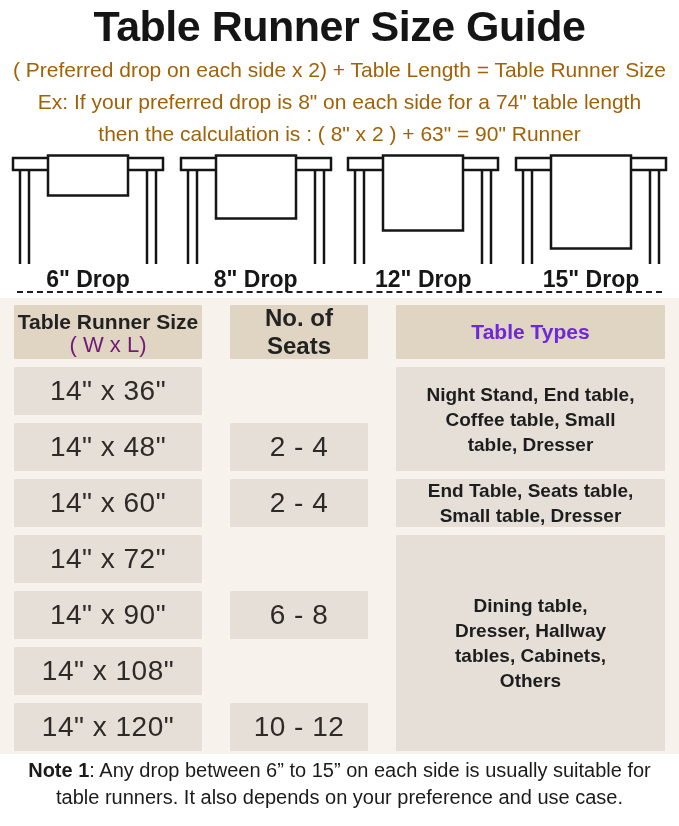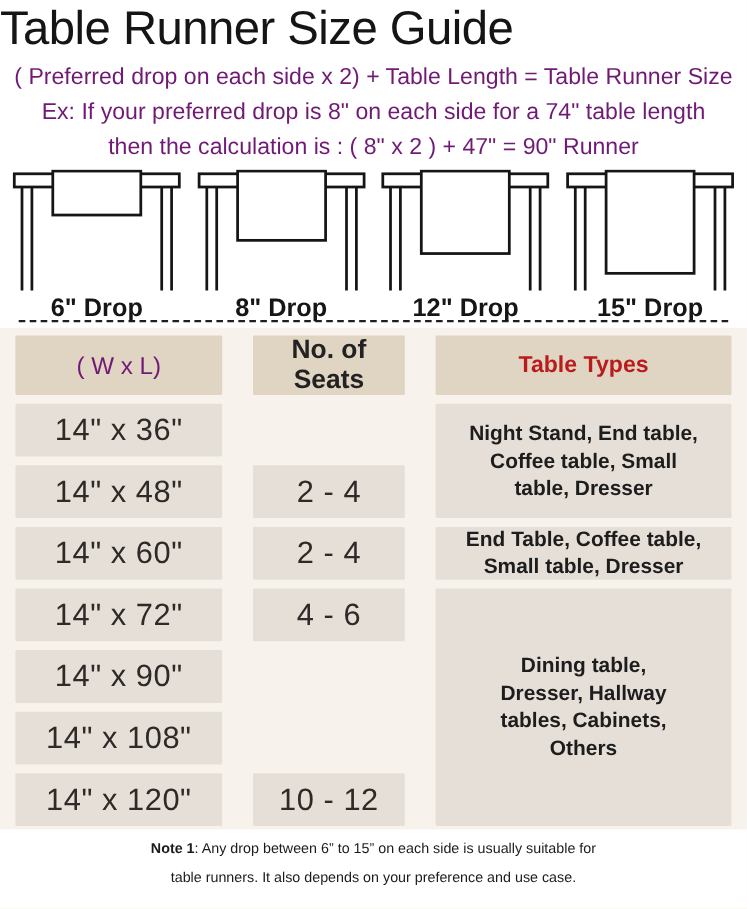--- a/index.html
+++ b/index.html
@@ -12,31 +12,32 @@
   *{box-sizing:border-box;}
   html,body{margin:0;padding:0;}
   body{
     width:679px;height:826px;overflow:hidden;
     background:#ffffff;
     font-family:"Liberation Sans", sans-serif;
     color:var(--ink);
   }
   .page-title{
     margin:2px 0 5px 0;
+    text-align:center;
     font-size:43px;
-    font-weight:400;
+    font-weight:700;
     letter-spacing:-0.5px;
     color:#151515;
   }
   .sub-line{
     margin:4px;
     text-align:center;
     font-size:21px;
     line-height:28px;
-    color:#701a75;
+    color:#a16207;
   }
   
   .figures{
     display:flex;
     justify-content:space-between;
     align-items:flex-start;
     padding:2px 8px 0 8px;
     height:138px;
   }
   .figure{
@@ -84,49 +85,49 @@
   }
   .head{background:var(--head-bg);}
   .c1{grid-column:1;} .c2{grid-column:2;} .c3{grid-column:3;}
   .rh{grid-row:1;} .r1{grid-row:2;} .r2{grid-row:3;} .r3{grid-row:4;}
   .r4{grid-row:5;} .r5{grid-row:6;} .r6{grid-row:7;} .r7{grid-row:8;}
   .span2{grid-row:2 / span 2;}
   .span4{grid-row:5 / span 4;}
   .head-title{font-size:21px;font-weight:700;line-height:24px;color:#222;}
   .head-sub{font-size:22px;font-weight:400;line-height:21px;color:#701a75;}
   .head-seats{font-size:24px;font-weight:700;color:#222;}
-  .head-types{font-size:21px;font-weight:700;color:#b91c1c;}
+  .head-types{font-size:21px;font-weight:700;color:#6d28d9;}
   .size-val,.seats-val{font-size:28px;font-weight:400;color:var(--ink-soft);letter-spacing:0.5px;}
   .types-cell{
     font-size:19px;
     font-weight:700;
     line-height:25px;
     color:#1d1d1d;
     white-space:pre-line;
     padding:20px 10px;
   }
   
   .notes{margin-top:3px;}
   .note{
     margin:0;
     text-align:center;
-    font-size:13px;
+    font-size:20px;
     line-height:27px;
     color:#1b1b1b;
     white-space:pre-line;
   }
   .note b{font-weight:700;}
 </style>
 </head>
 <body>
 
 <h1 class="page-title">Table Runner Size Guide</h1>
 <p class="sub-line">( Preferred drop on each side x 2) + Table Length = Table Runner Size</p>
 <p class="sub-line">Ex: If your preferred drop is 8" on each side for a 74" table length</p>
-<p class="sub-line">then the calculation is : ( 8" x 2 ) + 47" = 90" Runner</p>
+<p class="sub-line">then the calculation is : ( 8" x 2 ) + 63" = 90" Runner</p>
 
 <div class="figures">
 
   <div class="figure">
     <svg width="160" height="112" viewBox="0 0 160 112">
       <g stroke="#151515" stroke-width="2.5" fill="none">
         <line x1="12" y1="16" x2="12" y2="110"></line>
           <line x1="21" y1="16" x2="21" y2="110"></line>
         <line x1="139" y1="16" x2="139" y2="110"></line>
           <line x1="148" y1="16" x2="148" y2="110"></line>
@@ -180,20 +181,21 @@
   </div>
 
 </div>
 
 <hr class="dashed-divider">
 
 <div class="size-table">
   <div class="grid">
 
     <div class="cell head c1 rh">
+      <div class="head-title">Table Runner Size</div>
       <div class="head-sub">( W x L)</div>
     </div>
     <div class="cell head c2 rh">
       <div class="head-seats">No. of Seats</div>
     </div>
     <div class="cell head c3 rh">
       <div class="head-types">Table Types</div>
     </div>
 
     <div class="cell c1 r1">
@@ -217,31 +219,31 @@
     <div class="cell c1 r7">
         <span class="size-val">14" x 120"</span>
       </div>
 
     <div class="cell c2 r2">
         <span class="seats-val">2 - 4</span>
       </div>
     <div class="cell c2 r3">
         <span class="seats-val">2 - 4</span>
       </div>
-    <div class="cell c2 r4">
-        <span class="seats-val">4 - 6</span>
+    <div class="cell c2 r5">
+        <span class="seats-val">6 - 8</span>
       </div>
     <div class="cell c2 r7">
         <span class="seats-val">10 - 12</span>
       </div>
 
     <div class="cell c3 span2 types-cell">Night Stand, End table,
 Coffee table, Small
 table, Dresser</div>
-    <div class="cell c3 r3 types-cell">End Table, Coffee table,
+    <div class="cell c3 r3 types-cell">End Table, Seats table,
 Small table, Dresser</div>
     <div class="cell c3 span4 types-cell">Dining table,
 Dresser, Hallway
 tables, Cabinets,
 Others</div>
   </div>
 </div>
 
 <div class="notes">
   <p class="note"><b>Note 1</b><span>: Any drop between 6” to 15” on each side is usually suitable for

